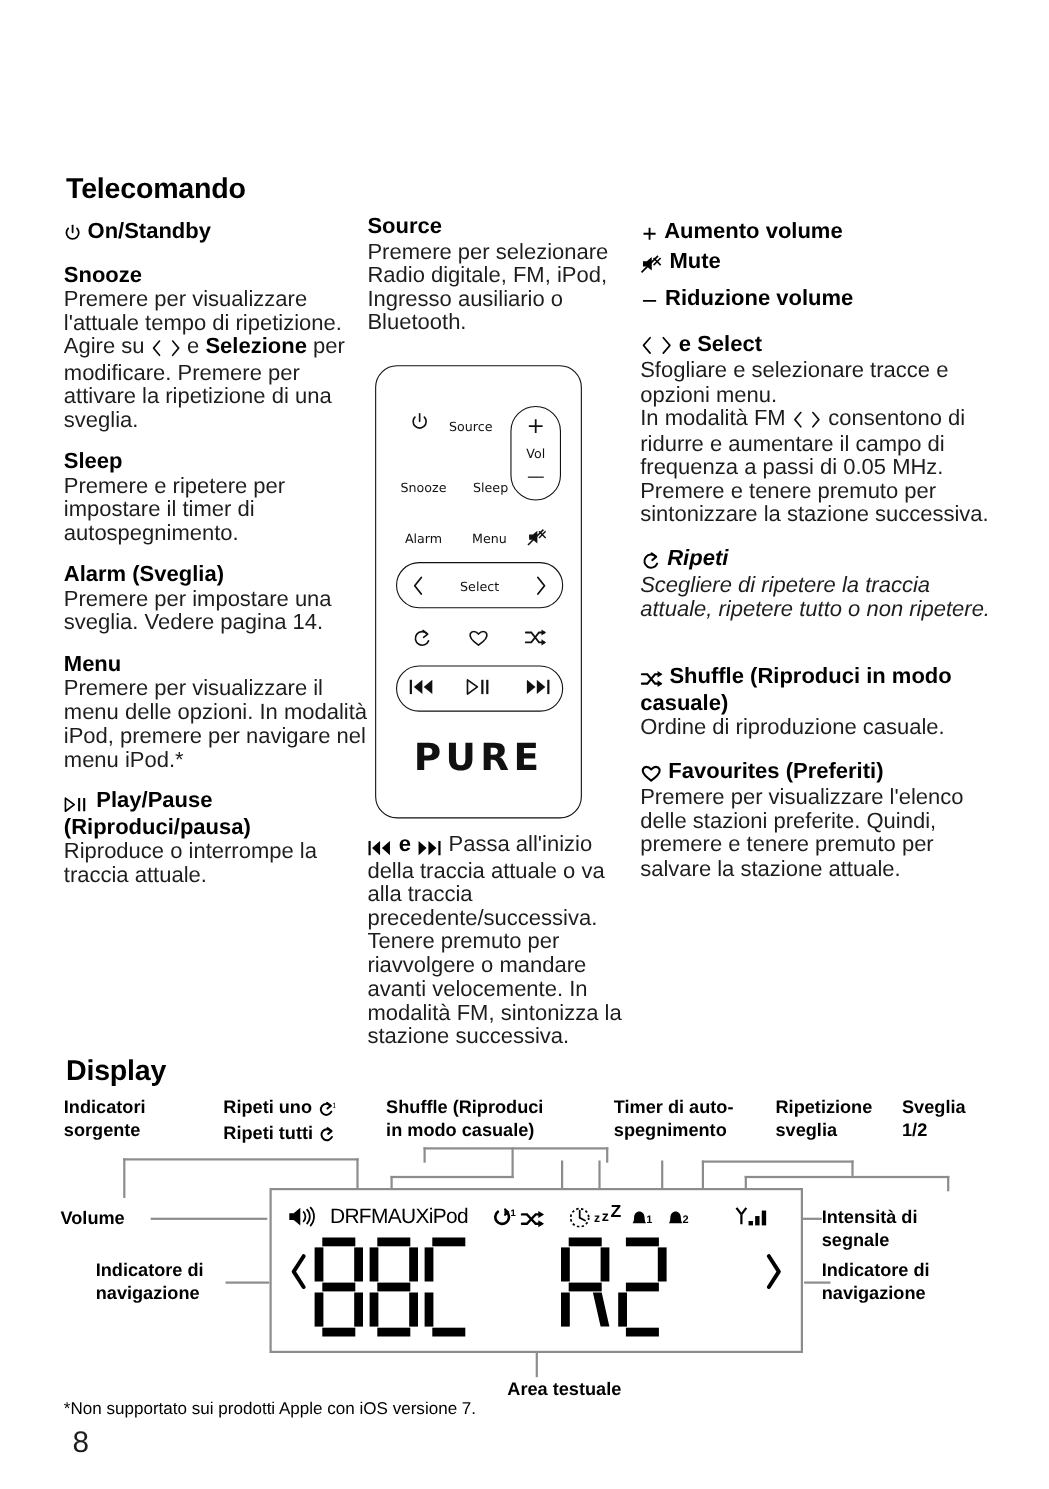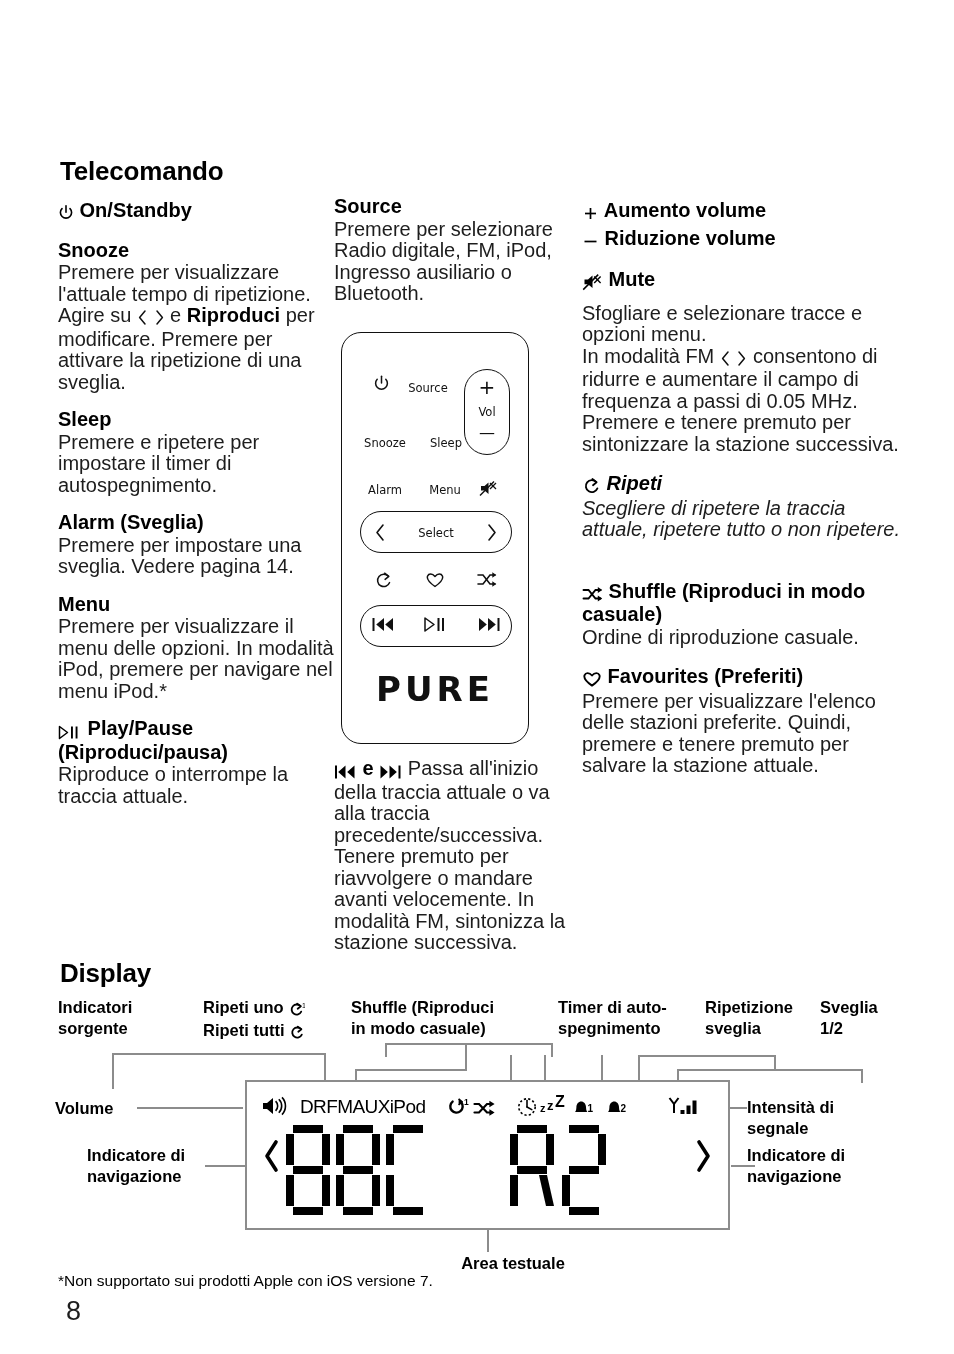--- a/index.html
+++ b/index.html
@@ -215,21 +215,21 @@
         <span class="g">
           <svg class="ic-sm" width="11" height="17" viewBox="0 0 11 17">
               <polyline points="8,2 2.6,8.5 8,15" fill="none" stroke="#111" stroke-width="1.5" stroke-linecap="round" stroke-linejoin="round"></polyline>
             </svg>
         </span>
         <span class="g">
           <svg class="ic-sm" width="11" height="17" viewBox="0 0 11 17">
               <polyline points="3,2 8.4,8.5 3,15" fill="none" stroke="#111" stroke-width="1.5" stroke-linecap="round" stroke-linejoin="round"></polyline>
             </svg>
         </span>
-        e <b class="inline-b">Riproduci</b> per
+        e <b class="inline-b">Selezione</b> per
         modificare. Premere per attivare
         la ripetizione di una sveglia.</span>
     </div>
 
     <div class="entry" style="margin-top:16px;">
       <span class="entry-head">Sleep</span>
       <span class="entry-body">Premere e ripetere per impostare il timer di autospegnimento.</span>
     </div>
 
     <div class="entry" style="margin-top:16px;">
@@ -391,46 +391,59 @@
         <span class="g">
           <svg class="ic" width="17" height="17" viewBox="0 0 17 17" aria-hidden="true">
             <line x1="8.5" y1="3" x2="8.5" y2="14" stroke="#000" stroke-width="1.7"></line>
             <line x1="3" y1="8.5" x2="14" y2="8.5" stroke="#000" stroke-width="1.7"></line>
           </svg>
         </span>
         <span>Aumento volume</span>
       </span>
     </div>
 
-    <div class="entry" style="margin-bottom:18px;">
-      <span class="entry-head">
-        <span class="g">
-          <svg class="ic" width="17" height="17" viewBox="0 0 17 17" aria-hidden="true">
-            <line x1="2.5" y1="8.5" x2="14.5" y2="8.5" stroke="#000" stroke-width="1.7"></line>
-          </svg>
-        </span>
-        <span>Riduzione volume</span>
-      </span>
-    </div>
-
     <div class="entry" style="margin-bottom:10px;">
       <span class="entry-head">
         <span class="g">
           <svg class="ic" width="21" height="18" viewBox="0 0 21 18" aria-hidden="true">
             <polygon points="2.5,6.4 6,6.4 10.5,2.6 10.5,15 6,11.2 2.5,11.2" fill="#000"></polygon>
             <line x1="12.2" y1="3.6" x2="18.6" y2="10" stroke="#000" stroke-width="1.4"></line>
             <line x1="18.6" y1="3.6" x2="12.2" y2="10" stroke="#000" stroke-width="1.4"></line>
             <line x1="1.2" y1="16.6" x2="16.2" y2="1.6" stroke="#000" stroke-width="1.5"></line>
           </svg>
         </span>
         <span>Mute</span>
       </span>
     </div>
 
     <div class="entry" style="margin-bottom:18px;">
+      <span class="entry-head">
+        <span class="g">
+          <svg class="ic" width="17" height="17" viewBox="0 0 17 17" aria-hidden="true">
+            <line x1="2.5" y1="8.5" x2="14.5" y2="8.5" stroke="#000" stroke-width="1.7"></line>
+          </svg>
+        </span>
+        <span>Riduzione volume</span>
+      </span>
+    </div>
+
+    <div class="entry" style="margin-bottom:18px;">
+      <span class="entry-head">
+        <span class="g">
+          <svg class="ic-sm" width="12" height="18" viewBox="0 0 12 18">
+              <polyline points="9,2 3,9 9,16" fill="none" stroke="#000" stroke-width="1.5" stroke-linecap="round" stroke-linejoin="round"></polyline>
+            </svg>
+        </span>
+        <span class="g">
+          <svg class="ic-sm" width="12" height="18" viewBox="0 0 12 18">
+              <polyline points="3,2 9,9 3,16" fill="none" stroke="#000" stroke-width="1.5" stroke-linecap="round" stroke-linejoin="round"></polyline>
+            </svg>
+        </span>
+        <span>e Select</span>
+      </span>
       <span class="entry-body">Sfogliare e selezionare tracce e
         opzioni menu.<br>In modalità FM
         <span class="g"><svg class="ic-sm" width="11" height="17" viewBox="0 0 11 17">
               <polyline points="8,2 2.6,8.5 8,15" fill="none" stroke="#111" stroke-width="1.5" stroke-linecap="round" stroke-linejoin="round"></polyline>
             </svg></span>
         <span class="g"><svg class="ic-sm" width="11" height="17" viewBox="0 0 11 17">
               <polyline points="3,2 8.4,8.5 3,15" fill="none" stroke="#111" stroke-width="1.5" stroke-linecap="round" stroke-linejoin="round"></polyline>
             </svg></span>
         consentono di ridurre e aumentare il campo di frequenza a passi di 0.05&nbsp;MHz. Premere e tenere premuto per sintonizzare la stazione successiva.</span>
     </div>

